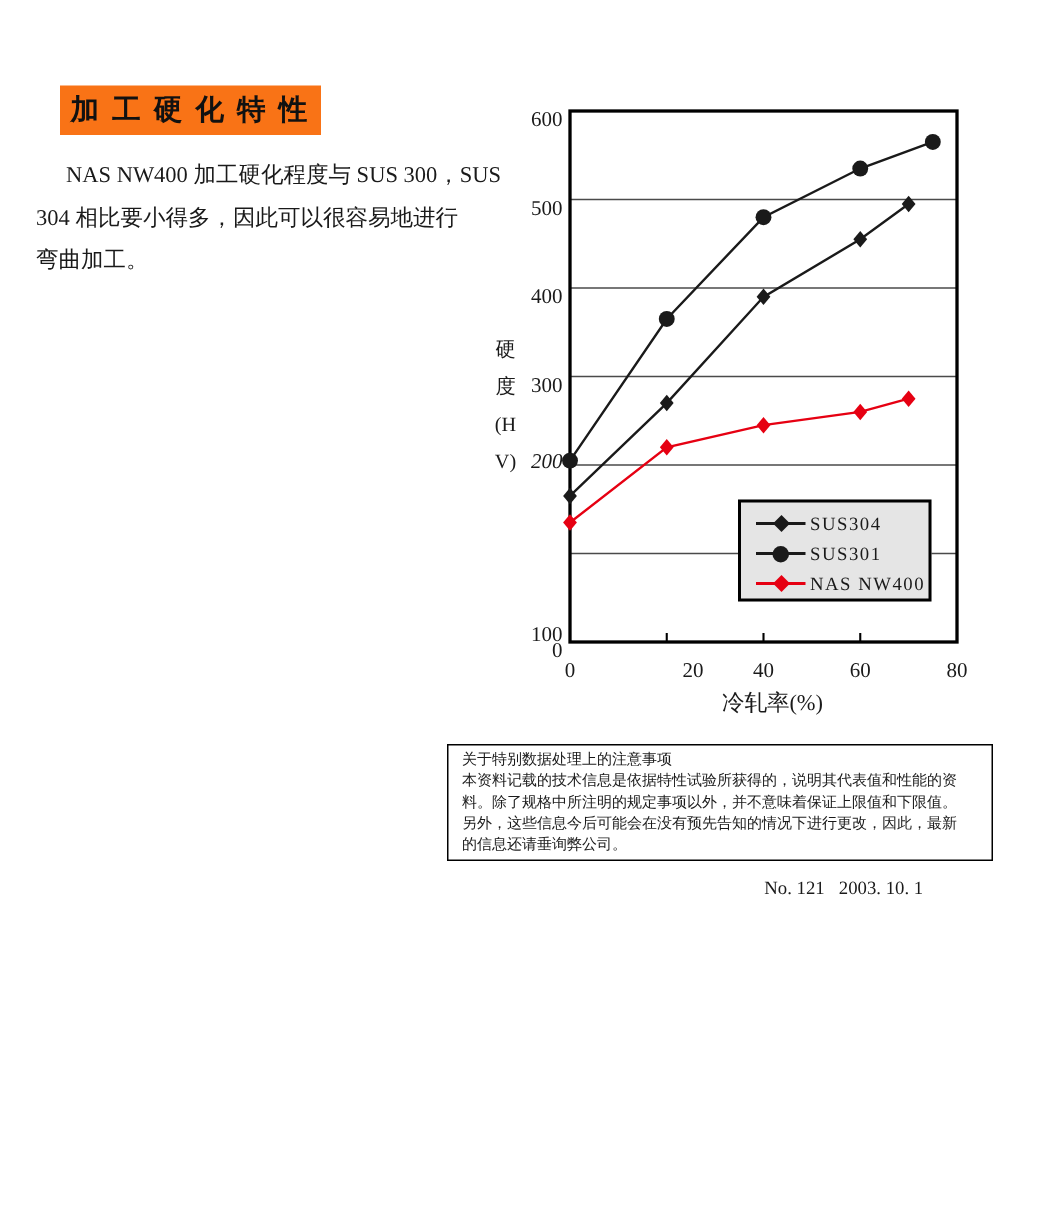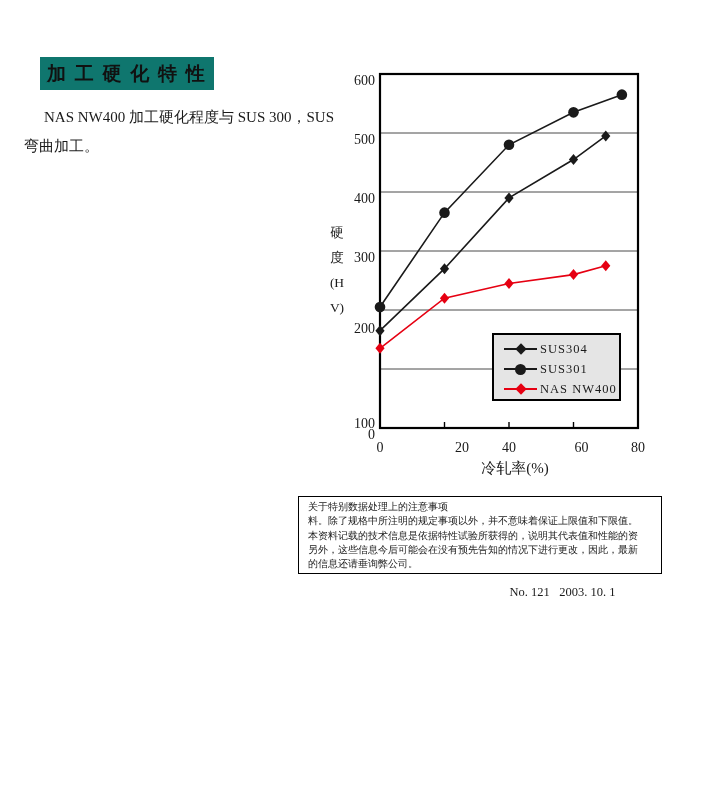--- a/index.html
+++ b/index.html
@@ -3,21 +3,21 @@
 <meta charset="utf-8">
 <style>
   html,body{margin:0;padding:0;}
   body{
     width:702px;height:803px;background:#ffffff;position:relative;overflow:hidden;
     font-family:"Liberation Serif","DejaVu Serif",serif;color:#1a1a1a;
   }
   .abs{position:absolute;}
   .title-banner{
     left:40px;top:57px;height:33px;line-height:33px;padding:0 7px;
-    background:#0f766e;color:#111;font-weight:bold;font-size:19px;letter-spacing:2px;
+    background:#f97316;color:#111;font-weight:bold;font-size:19px;letter-spacing:2px;
     white-space:nowrap;
   }
   .paragraph{left:24px;top:103px;width:290px;font-size:15px;line-height:28.5px;}
   .paragraph .pline{white-space:nowrap;}
   .paragraph .pline:first-child{padding-left:20px;}
   #chart-svg{left:340px;top:60px;}
   .ytick{position:absolute;left:333px;width:42px;height:18px;line-height:18px;
     text-align:right;font-size:14px;}
   .xtick{position:absolute;top:440px;width:30px;height:16px;line-height:16px;
     text-align:center;font-size:14px;}
@@ -40,20 +40,21 @@
   .note-line{white-space:nowrap;}
   .footer{left:470px;top:585px;width:185px;text-align:center;font-size:12.5px;white-space:pre;}
 </style>
 </head>
 <body>
 
 <div class="abs title-banner">加 工 硬 化 特 性</div>
 
 <div class="abs paragraph">
   <div class="pline">NAS NW400 加工硬化程度与 SUS 300，SUS</div>
+  <div class="pline">304 相比要小得多，因此可以很容易地进行</div>
   <div class="pline">弯曲加工。</div>
 </div>
 
 <svg id="chart-svg" class="abs" width="320" height="430" viewBox="0 0 320 430">
     <line x1="40" x2="298" y1="309" y2="309" stroke="#4a4a4a" stroke-width="1"></line>
     <line x1="40" x2="298" y1="250" y2="250" stroke="#4a4a4a" stroke-width="1"></line>
     <line x1="40" x2="298" y1="191" y2="191" stroke="#4a4a4a" stroke-width="1"></line>
     <line x1="40" x2="298" y1="132" y2="132" stroke="#4a4a4a" stroke-width="1"></line>
     <line x1="40" x2="298" y1="73" y2="73" stroke="#4a4a4a" stroke-width="1"></line>
     <rect x="40" y="14" width="258" height="354" fill="none" stroke="#000000" stroke-width="2.2"></rect>
@@ -83,31 +84,31 @@
 <div class="abs ylabel">
   <div>硬</div>
   <div>度</div>
   <div>(H</div>
   <div>V)</div>
 </div>
 
 <div id="yticks">
     <div class="ytick" style="top: 426px;">0</div>
     <div class="ytick" style="top: 367px; margin-top: 48px;">100</div>
-    <div class="ytick" style="top: 320px;">200</div>
+    <div class="ytick" style="top: 300px; font-style: italic;">200</div>
     <div class="ytick" style="top: 249px;">300</div>
     <div class="ytick" style="top: 190px;">400</div>
     <div class="ytick" style="top: 131px;">500</div>
     <div class="ytick" style="top: 72px;">600</div>
   </div>
 <div id="xticks">
     <div class="xtick" style="left: 365px;">0</div>
     <div class="xtick" style="left: 447px;">20</div>
     <div class="xtick" style="left: 494px;">40</div>
-    <div class="xtick" style="left: 558.5px; text-align: right;">60</div>
+    <div class="xtick" style="left: 558.5px;">60</div>
     <div class="xtick" style="left: 623px;">80</div>
   </div>
 
 <div class="abs xlabel">冷轧率(%)</div>
 
 <div class="abs legend" id="legend">
     <div class="legend-row">
       <span class="marker-wrap">
         <span class="marker-line" style="background: rgb(26, 26, 26);"></span>
         <span class="m-diamond" style="background: rgb(26, 26, 26);"></span>
@@ -125,19 +126,19 @@
       <span class="marker-wrap">
         <span class="marker-line" style="background: rgb(230, 0, 18);"></span>
         <span class="m-diamond" style="background: rgb(230, 0, 18);"></span>
       </span>
       <span class="legend-label">NAS NW400</span>
     </div>
   </div>
 
 <div class="abs note-box">
   <div class="note-line">关于特别数据处理上的注意事项</div>
+  <div class="note-line">本资料记载的技术信息是依据特性试验所获得的，说明其代表值和性能的资</div>
   <div class="note-line">料。除了规格中所注明的规定事项以外，并不意味着保证上限值和下限值。</div>
-  <div class="note-line">本资料记载的技术信息是依据特性试验所获得的，说明其代表值和性能的资</div>
   <div class="note-line">另外，这些信息今后可能会在没有预先告知的情况下进行更改，因此，最新</div>
   <div class="note-line">的信息还请垂询弊公司。</div>
 </div>
 
 <div class="abs footer">No. 121   2003. 10. 1</div>
 
 </body></html>

